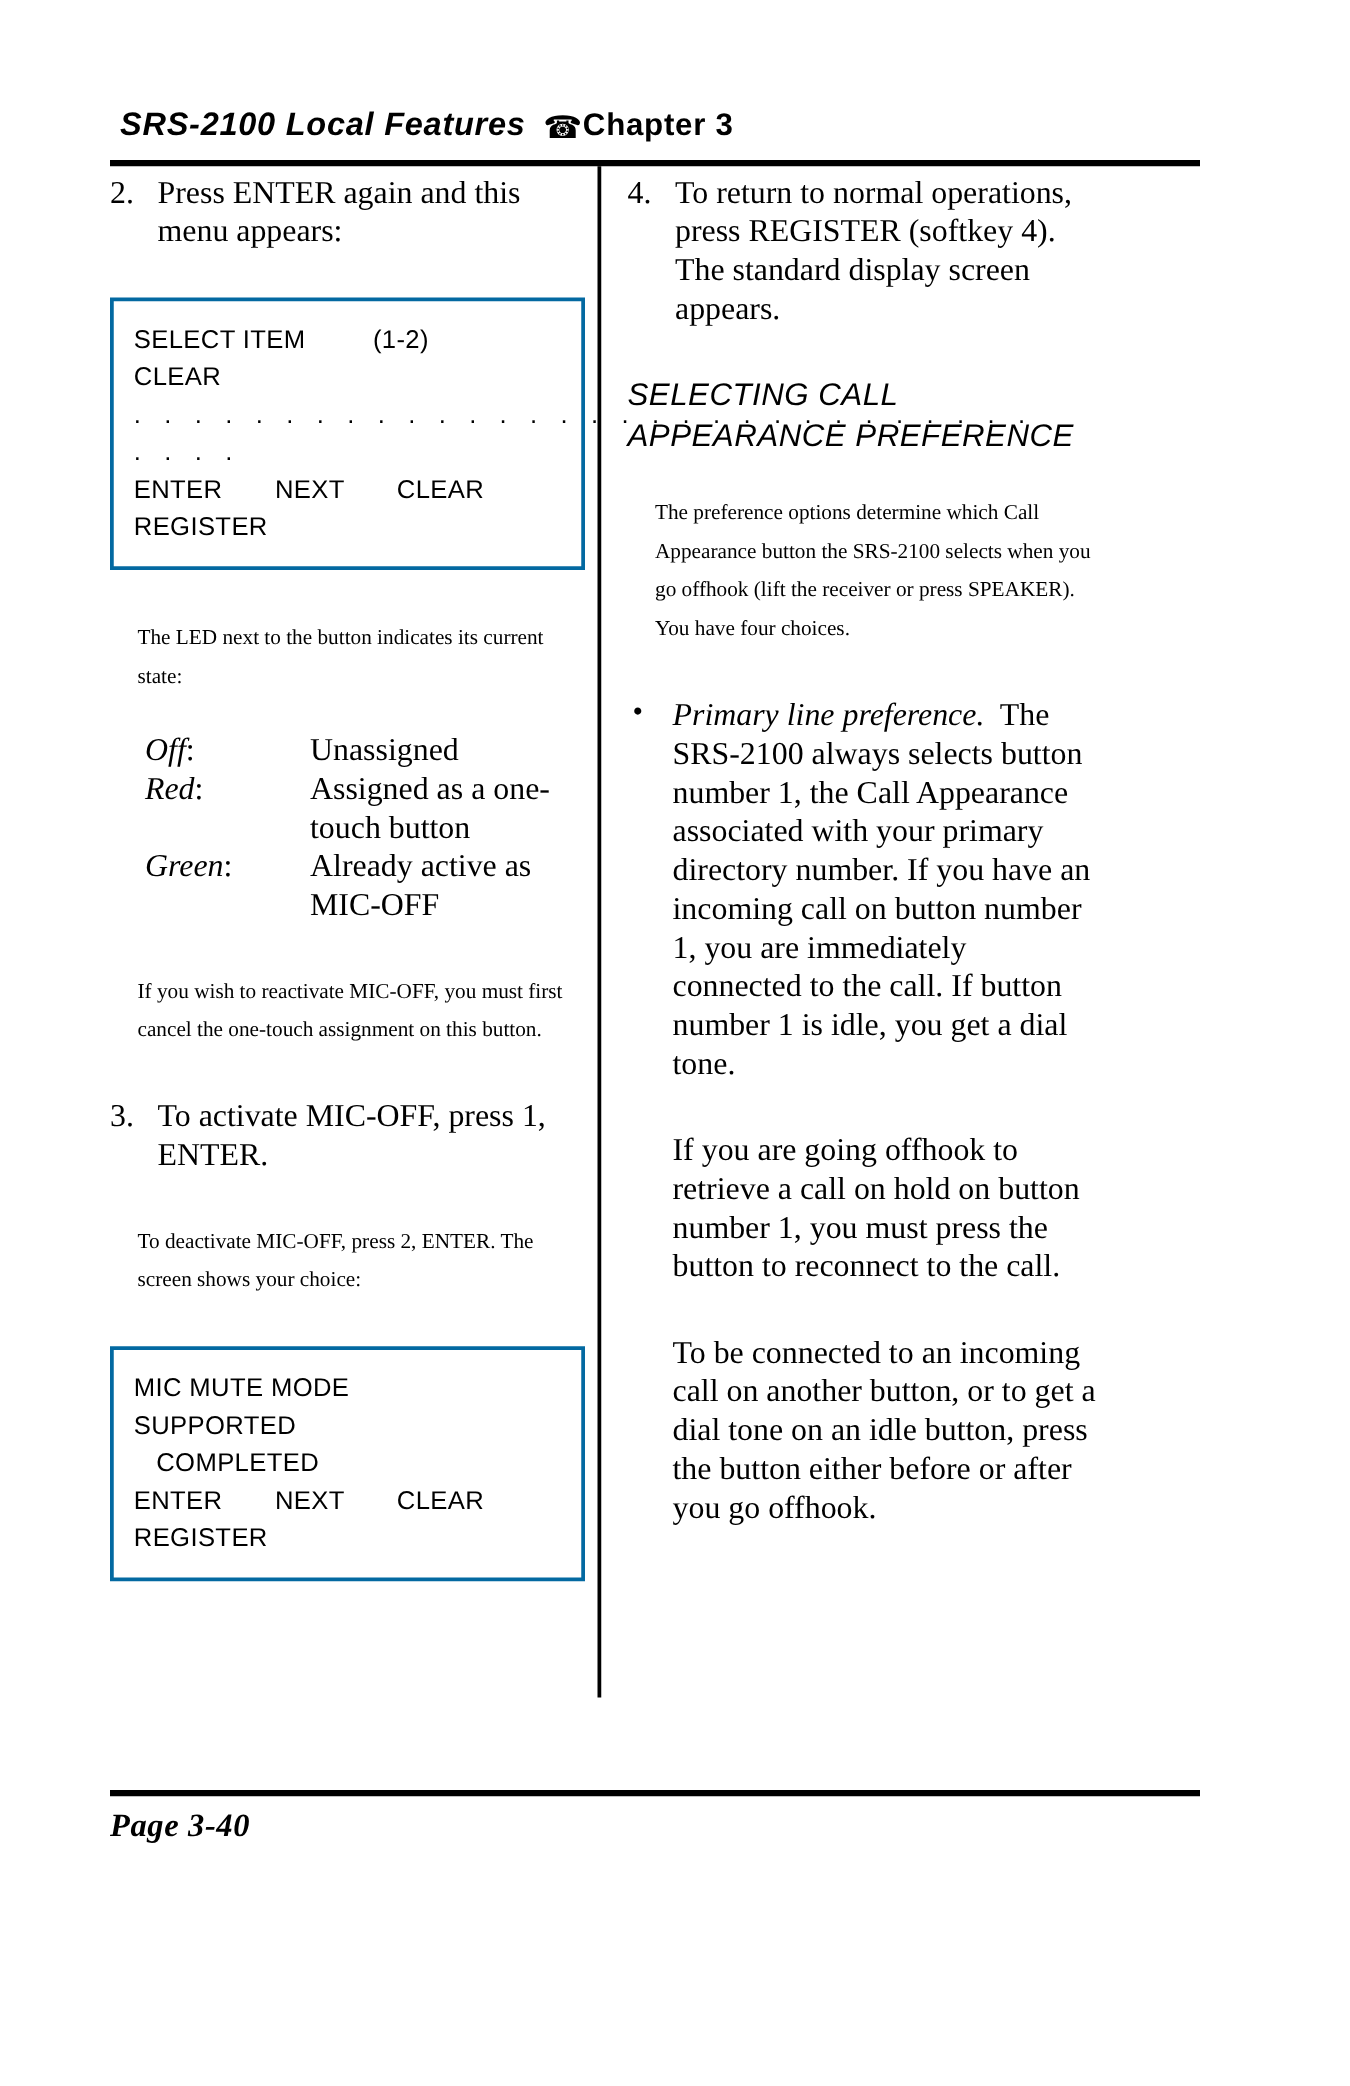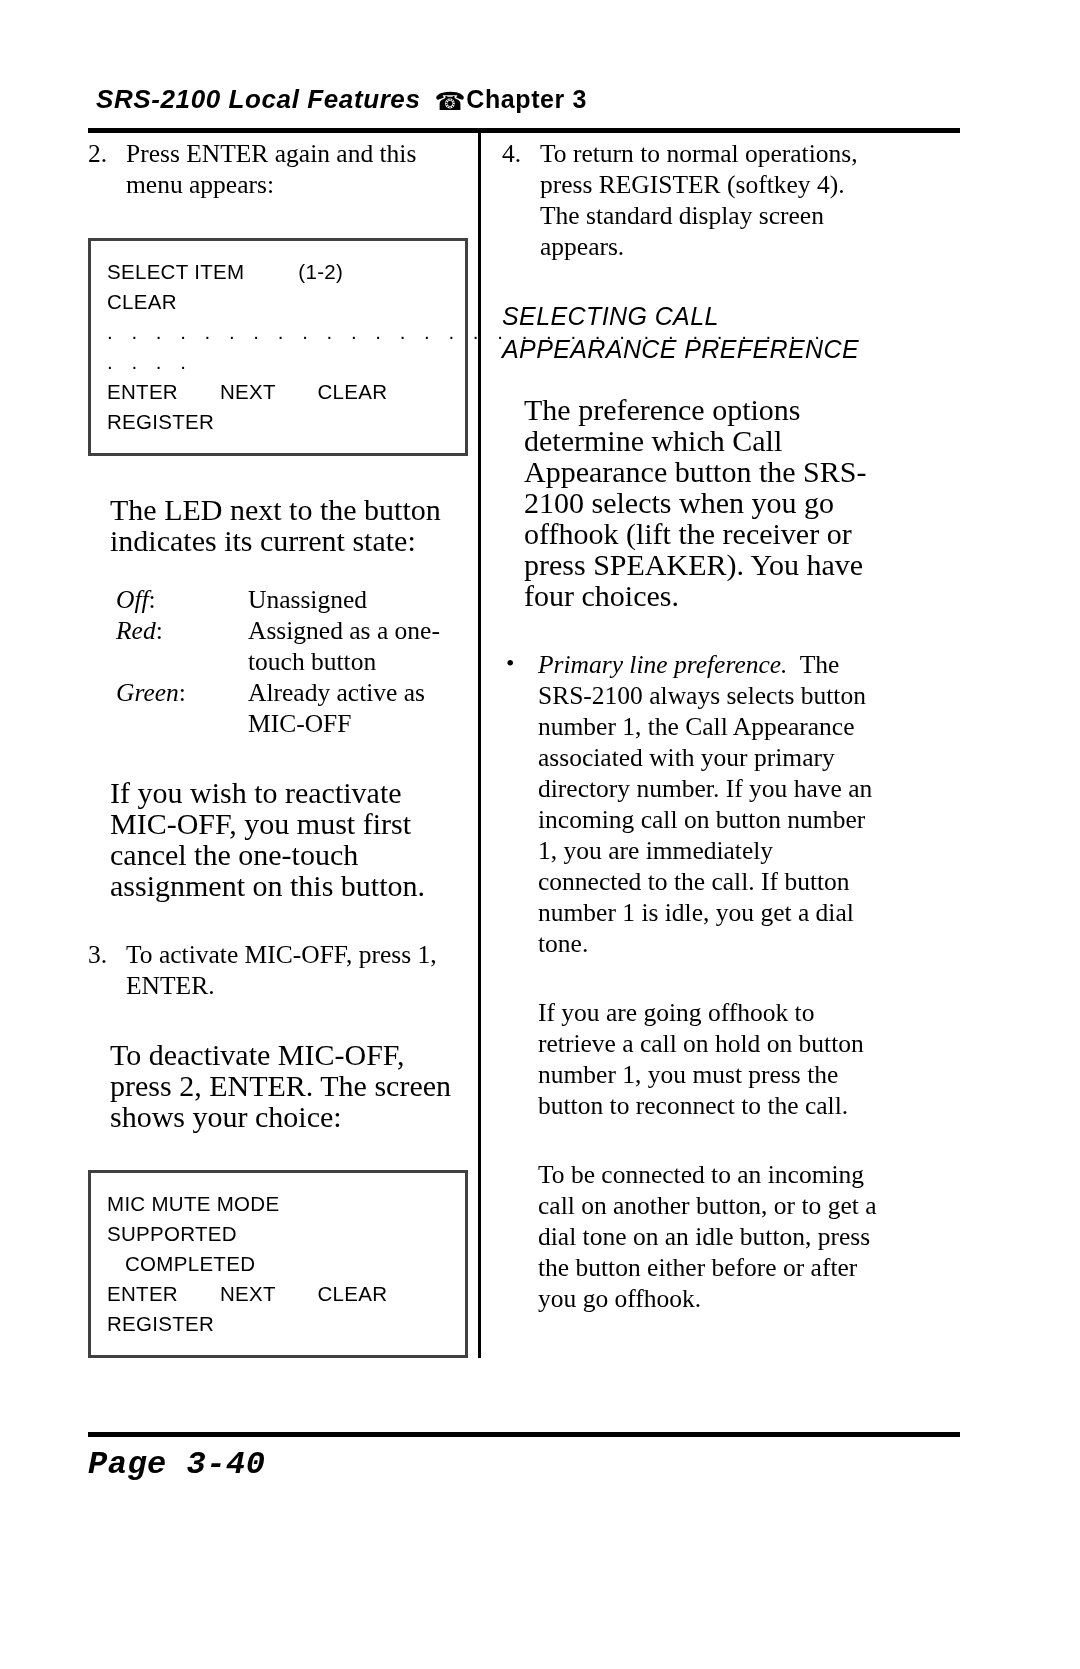--- a/index.html
+++ b/index.html
@@ -103,27 +103,27 @@
   .step .num {
     position: absolute;
     left: 0;
     top: 0;
     width: 34px;
   }
 
   
   .indent {
     padding-left: 22px;
-    font-size: 30px;
+    font-size: 17px;
     line-height: 31px;
   }
 
   
   .lcd {
-    border: 3px solid #404040;
+    border: 3px solid #0369a1;
     box-sizing: border-box;
     padding: 16px 14px 16px 16px;
     font-family: "Liberation Sans", "DejaVu Sans", sans-serif;
     font-size: 20.5px;
     line-height: 30px;
     letter-spacing: 0.3px;
   }
   .lcd .line { white-space: pre; }
   .lcd .dots { letter-spacing: 6.5px; font-size: 20.5px; }
 
@@ -178,24 +178,24 @@
     left: 88px;
     top: 1432px;
     width: 872px;
     height: 5px;
     background: #000;
   }
   .folio {
     position: absolute;
     left: 88px;
     top: 1446px;
-    font-family: Liberation Mono, monospace;
+    font-family: Liberation Serif, serif;
     font-style: italic;
     font-weight: bold;
-    font-size: 32px;
+    font-size: 26px;
     letter-spacing: 0.5px;
   }
 </style>
 </head>
 <body>
 
 <div class="page">
 
   <div class="runhead">
     <div class="runhead-left"><span>SRS-2100 Local Features</span><span class="phone-glyph">☎</span></div>

